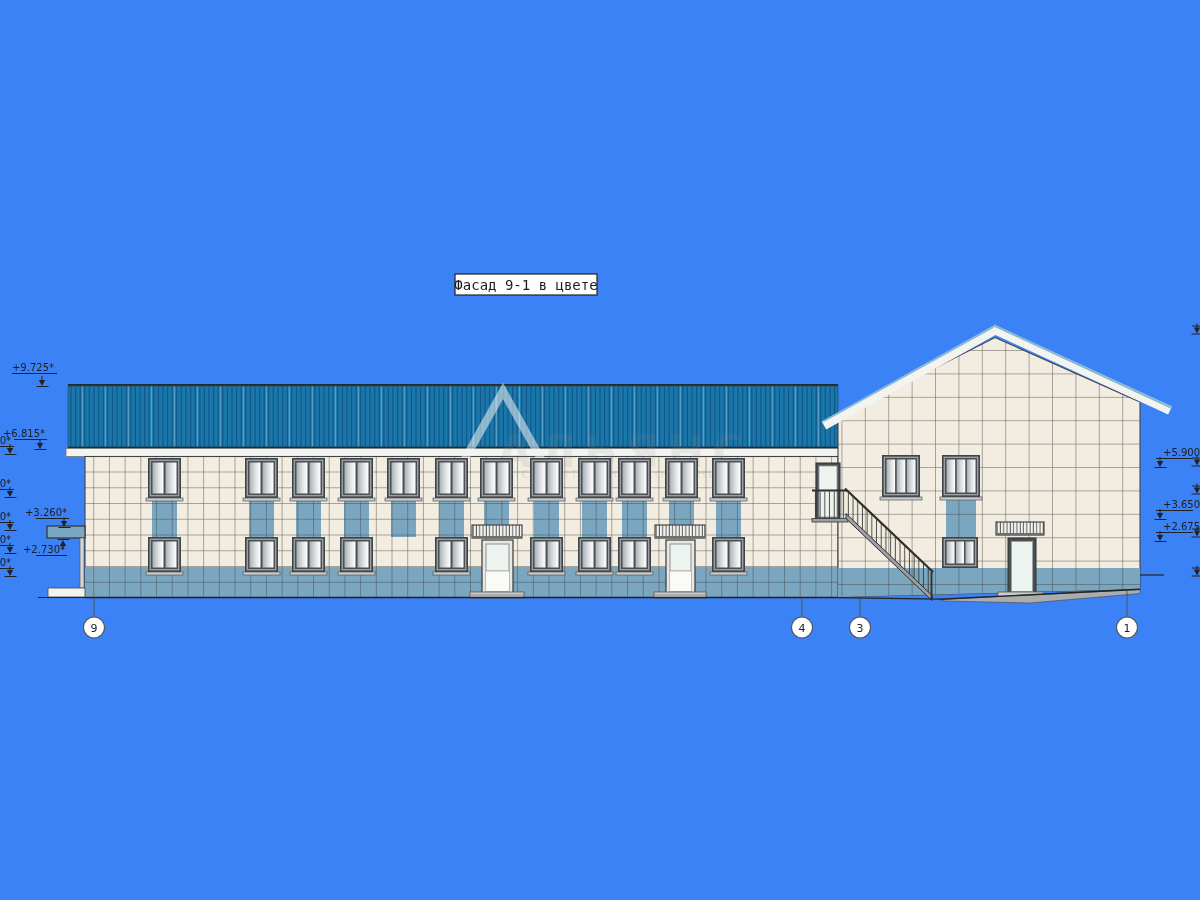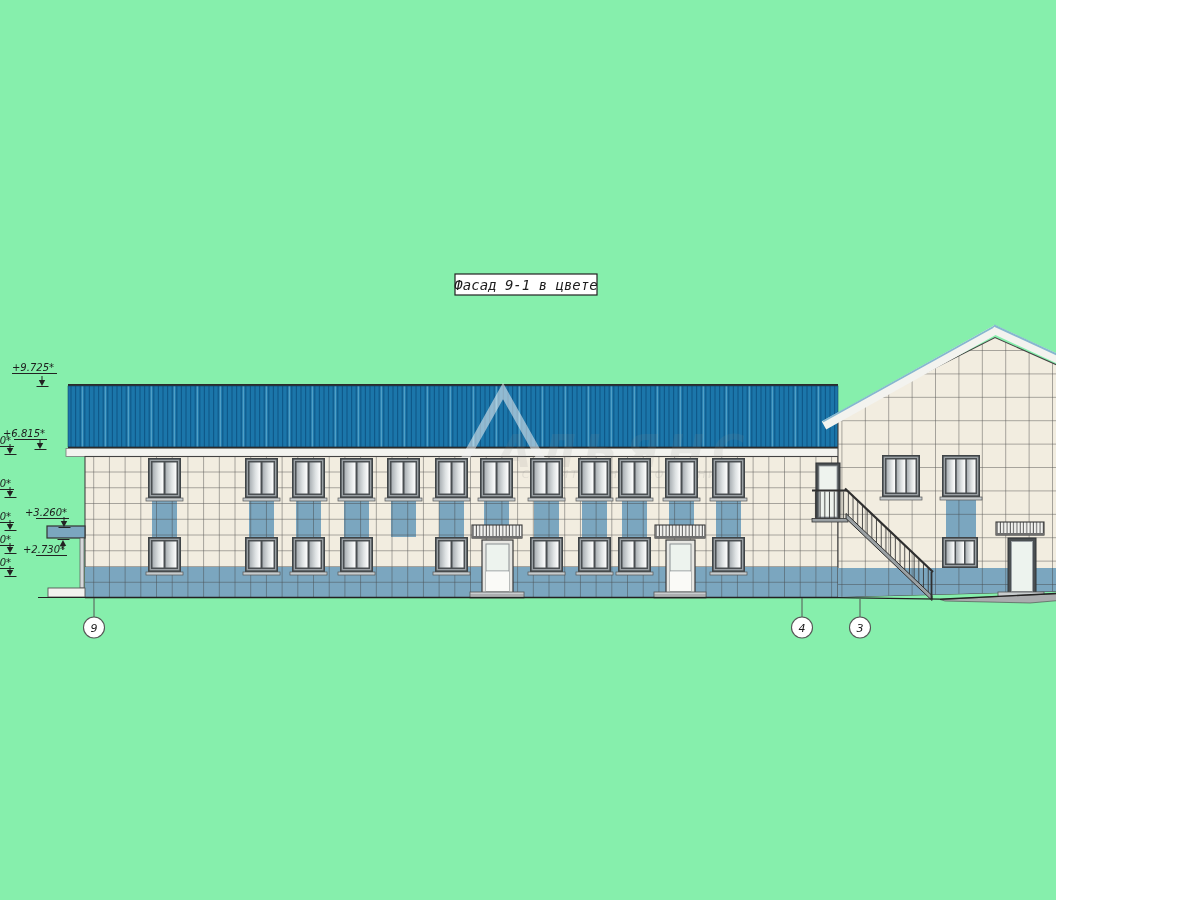--- a/index.html
+++ b/index.html
@@ -1,17 +1,17 @@
 <!DOCTYPE html>
 <html style="--roof-blue: #1b76aa; --roof-stripe: #0e598a; --roof-light: #4f9fc6; --tile-cream: #f2ede0; --tile-blue: #7ba6bf; --trim-white: #f3f3ef; --frame-gray: #4a4f52; --line-dark: #333333;"><head>
 <meta charset="utf-8">
 <style>
   html,body{margin:0;padding:0;background:#ffffff;}
-  .page{width:1056px;height:900px;position:relative;overflow:hidden;background:#86efac;
-        font-family:"DejaVu Sans",sans-serif;font-style:italic;}
+  .page{width:1200px;height:900px;position:relative;overflow:hidden;background:#3b82f6;
+        font-family:"DejaVu Sans",sans-serif;}
   svg{display:block;}
   text{fill:#1d1d1d;}
   .lbl{font-size:10px;font-family:"DejaVu Sans",sans-serif;}
   .axis-num{font-size:11px;font-family:"DejaVu Sans",sans-serif;}
   .title-txt{font-size:14px;font-family:"DejaVu Sans Mono","DejaVu Sans",monospace;}
   .dimline{stroke:#222;stroke-width:1;}
   .wm-big{font-size:44px;font-weight:bold;letter-spacing:8px;fill:#8a8a8a;}
   .wm-small{font-size:11px;letter-spacing:2.2px;fill:#8a8a8a;}
 </style>
 </head>

